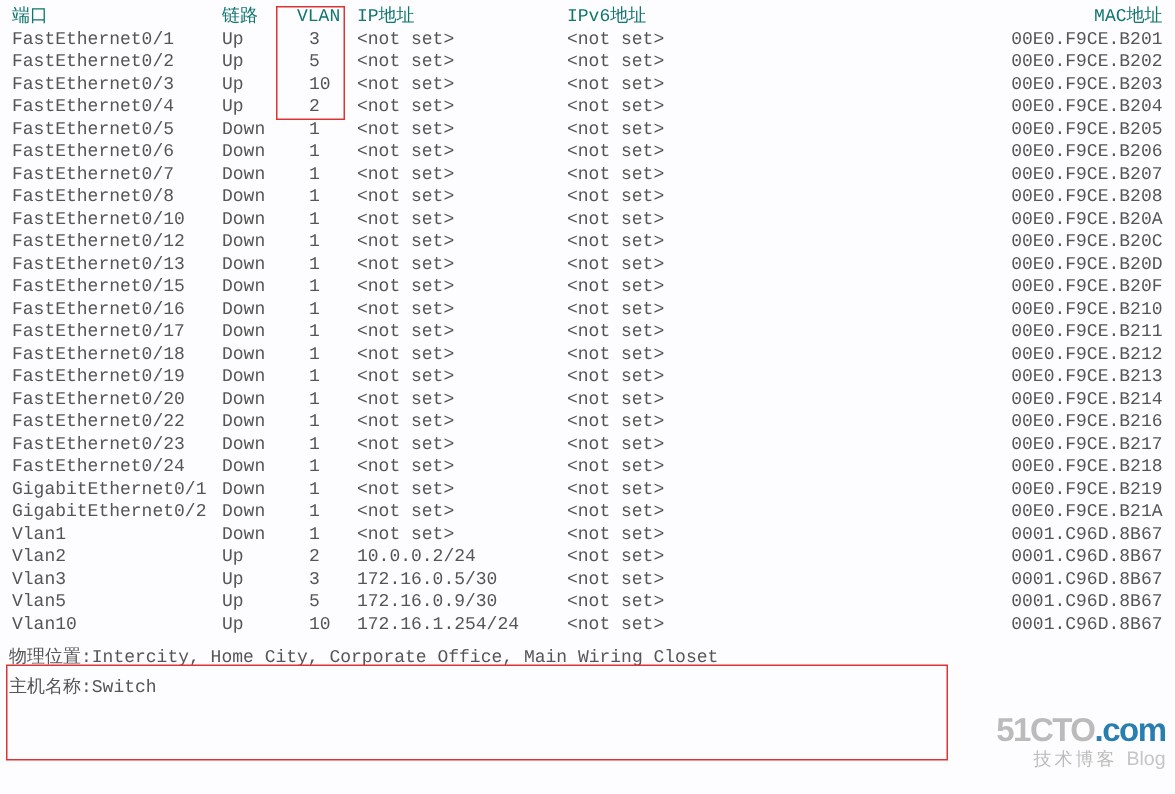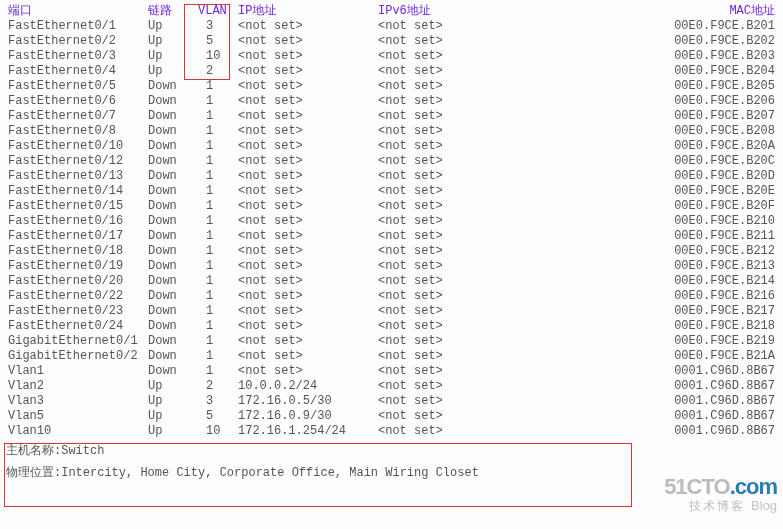--- a/index.html
+++ b/index.html
@@ -25,21 +25,21 @@
   th, td {
     text-align: left;
     padding: 0 2px;
     height: 15px;
     line-height: 15px;
     white-space: nowrap;
     font-weight: normal;
     color: #555;
   }
   th {
-    color:#6d28d9;
+    color:#0f766e;
     margin-left:30px;
   }
   .col-port   { width: 140px; }
   .col-link   { width: 50px; }
   .col-vlan   { width: 40px; text-align:left;}
   td.col-vlan { text-align:left; padding-left:10px;}
   .col-ip     { width: 140px; }
   .col-ipv6   { width: 230px; }
   .col-mac    { width: auto; text-align:right;}
   .footer-line {
@@ -189,28 +189,20 @@
         </tr>
         <tr>
           <td class="col-port">FastEthernet0/13</td>
           <td class="col-link">Down</td>
           <td class="col-vlan">1</td>
           <td class="col-ip">&lt;not set&gt;</td>
           <td class="col-ipv6">&lt;not set&gt;</td>
           <td class="col-mac">00E0.F9CE.B20D</td>
         </tr>
         <tr>
-          <td class="col-port">FastEthernet0/14</td>
-          <td class="col-link">Down</td>
-          <td class="col-vlan">1</td>
-          <td class="col-ip">&lt;not set&gt;</td>
-          <td class="col-ipv6">&lt;not set&gt;</td>
-          <td class="col-mac">00E0.F9CE.B20E</td>
-        </tr>
-        <tr>
           <td class="col-port">FastEthernet0/15</td>
           <td class="col-link">Down</td>
           <td class="col-vlan">1</td>
           <td class="col-ip">&lt;not set&gt;</td>
           <td class="col-ipv6">&lt;not set&gt;</td>
           <td class="col-mac">00E0.F9CE.B20F</td>
         </tr>
         <tr>
           <td class="col-port">FastEthernet0/16</td>
           <td class="col-link">Down</td>
@@ -327,25 +319,25 @@
           <td class="col-port">Vlan10</td>
           <td class="col-link">Up</td>
           <td class="col-vlan">10</td>
           <td class="col-ip">172.16.1.254/24</td>
           <td class="col-ipv6">&lt;not set&gt;</td>
           <td class="col-mac">0001.C96D.8B67</td>
         </tr>
       </tbody>
   </table>
 
+  <div class="footer-line" style="margin-top:6px;">
+    <span>物理位置:</span><span>Intercity, Home City, Corporate Office, Main Wiring Closet</span>
+  </div>
   <div class="footer-line">
     <span>主机名称:</span><span>Switch</span>
-  </div>
-  <div class="footer-line" style="margin-top:6px;">
-    <span>物理位置:</span><span>Intercity, Home City, Corporate Office, Main Wiring Closet</span>
   </div>
 </div>
 
 <div class="highlight-box box-vlan-top"></div>
 <div class="highlight-box box-vlan-bottom"></div>
 
 <div class="watermark">
   <div class="line1">
     <span>51CTO</span><span class="accent">.com</span>
   </div>

